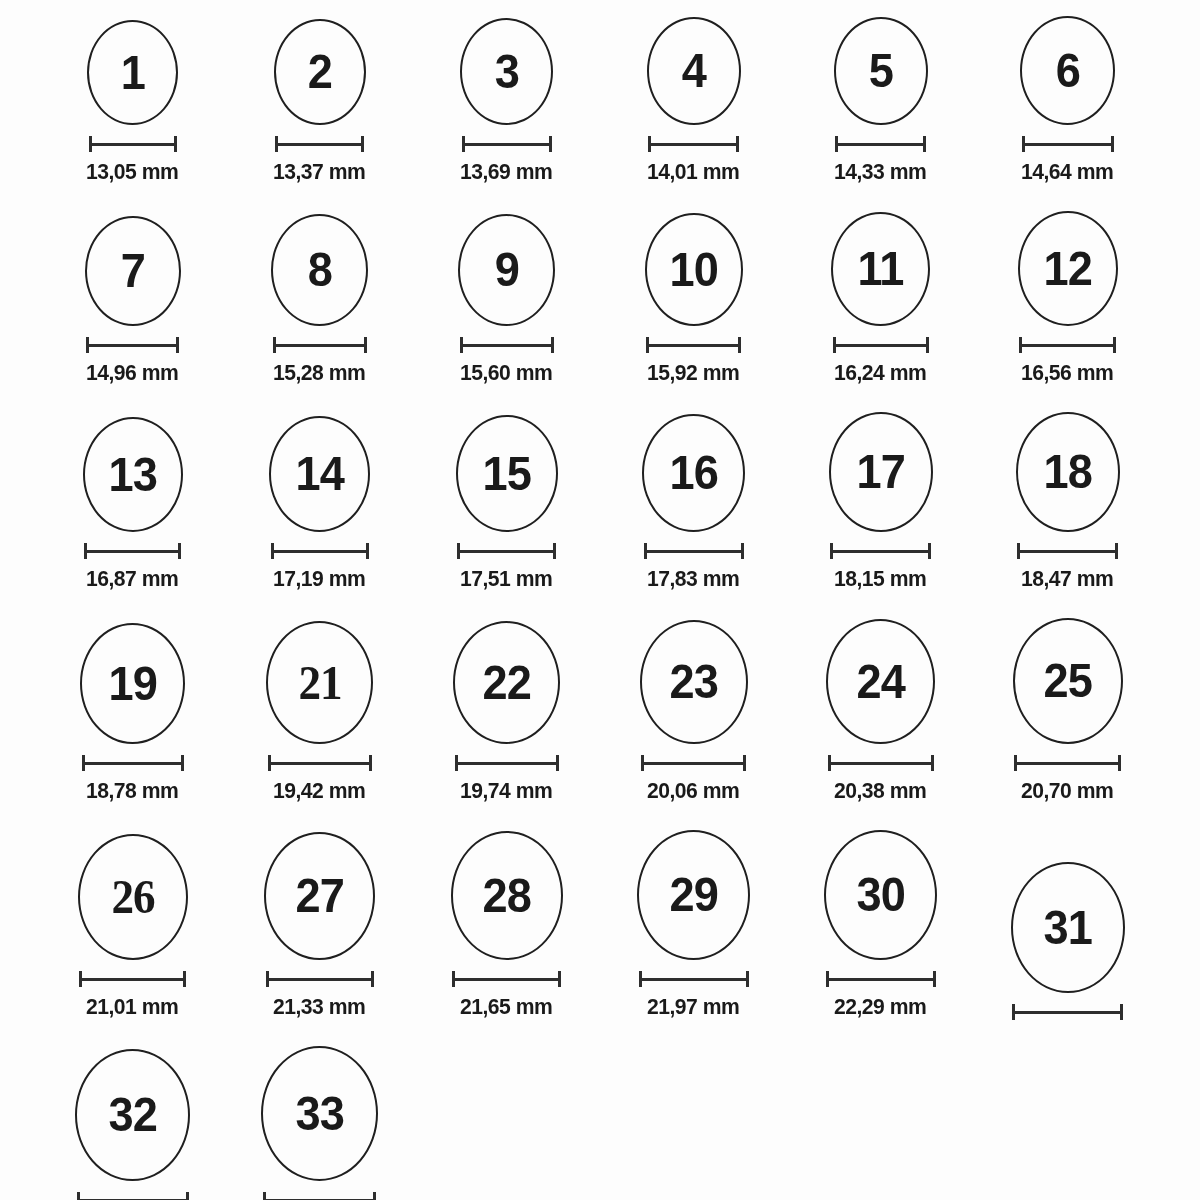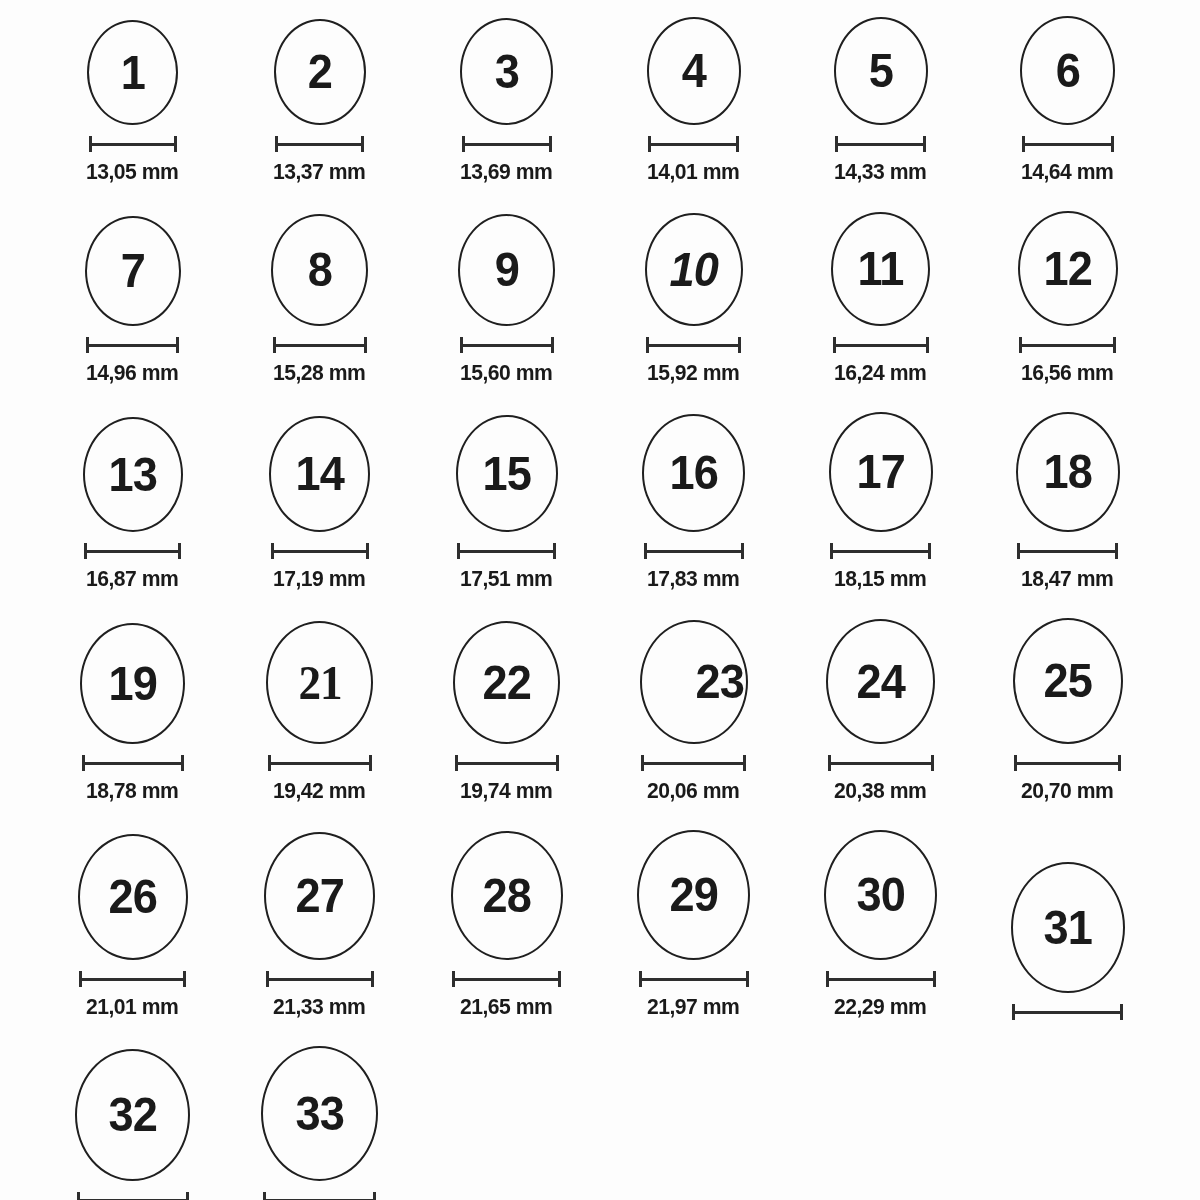--- a/index.html
+++ b/index.html
@@ -182,21 +182,21 @@
     </div>
     <div class="measure" style="width: 94px;">
       <span class="tick left"></span>
       <span class="bar"></span>
       <span class="tick right"></span>
     </div>
     <div class="diameter-label">15,60 mm</div>
   </div>
 
   <div class="ring-item">
-    <div class="ring-circle" style="width: 98px; height: 113px; font-style: italic;">
+    <div class="ring-circle" style="width: 98px; height: 113px;">
       <span class="ring-number">10</span>
     </div>
     <div class="measure" style="width: 95px;">
       <span class="tick left"></span>
       <span class="bar"></span>
       <span class="tick right"></span>
     </div>
     <div class="diameter-label">15,92 mm</div>
   </div>
 
@@ -327,21 +327,21 @@
     </div>
     <div class="measure" style="width: 104px;">
       <span class="tick left"></span>
       <span class="bar"></span>
       <span class="tick right"></span>
     </div>
     <div class="diameter-label">19,74 mm</div>
   </div>
 
   <div class="ring-item">
-    <div class="ring-circle" style="width: 108px; height: 124px; justify-content: flex-end;">
+    <div class="ring-circle" style="width: 108px; height: 124px;">
       <span class="ring-number">23</span>
     </div>
     <div class="measure" style="width: 105px;">
       <span class="tick left"></span>
       <span class="bar"></span>
       <span class="tick right"></span>
     </div>
     <div class="diameter-label">20,06 mm</div>
   </div>
 
@@ -363,21 +363,21 @@
     </div>
     <div class="measure" style="width: 107px;">
       <span class="tick left"></span>
       <span class="bar"></span>
       <span class="tick right"></span>
     </div>
     <div class="diameter-label">20,70 mm</div>
   </div>
 
   <div class="ring-item">
-    <div class="ring-circle" style="width: 110px; height: 126px;">
+    <div class="ring-circle" style="width: 110px; height: 126px; font-family: Liberation Serif, serif;">
       <span class="ring-number">26</span>
     </div>
     <div class="measure" style="width: 107px;">
       <span class="tick left"></span>
       <span class="bar"></span>
       <span class="tick right"></span>
     </div>
     <div class="diameter-label">21,01 mm</div>
   </div>
 

